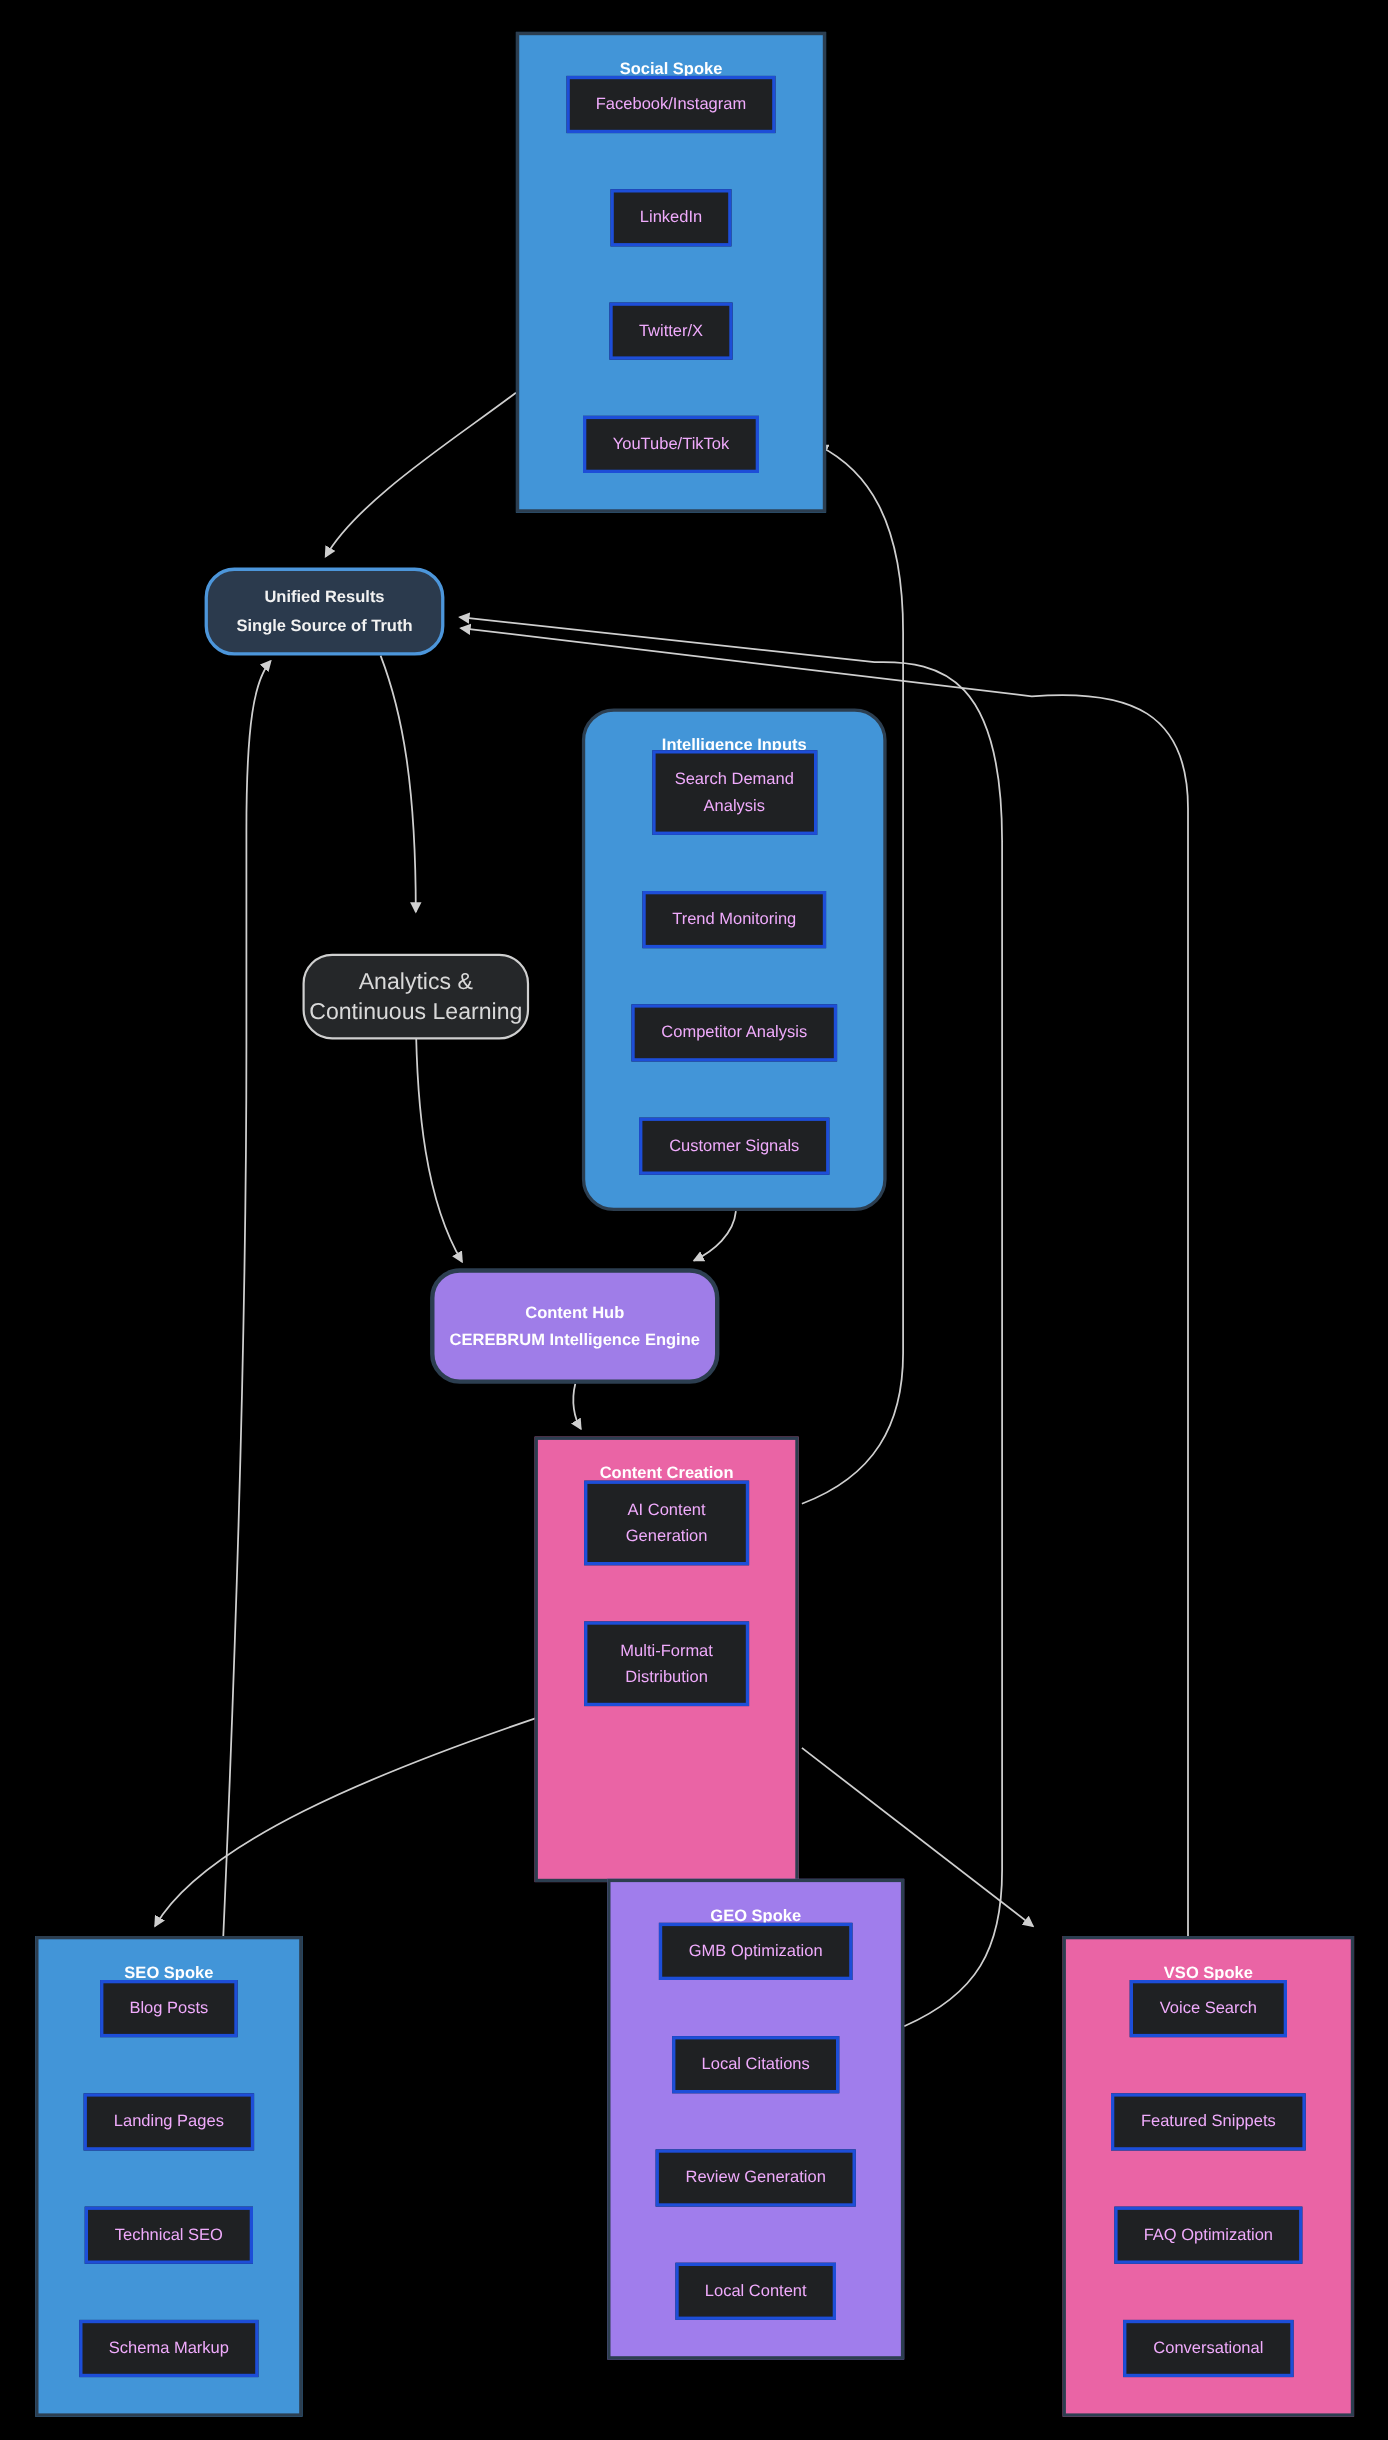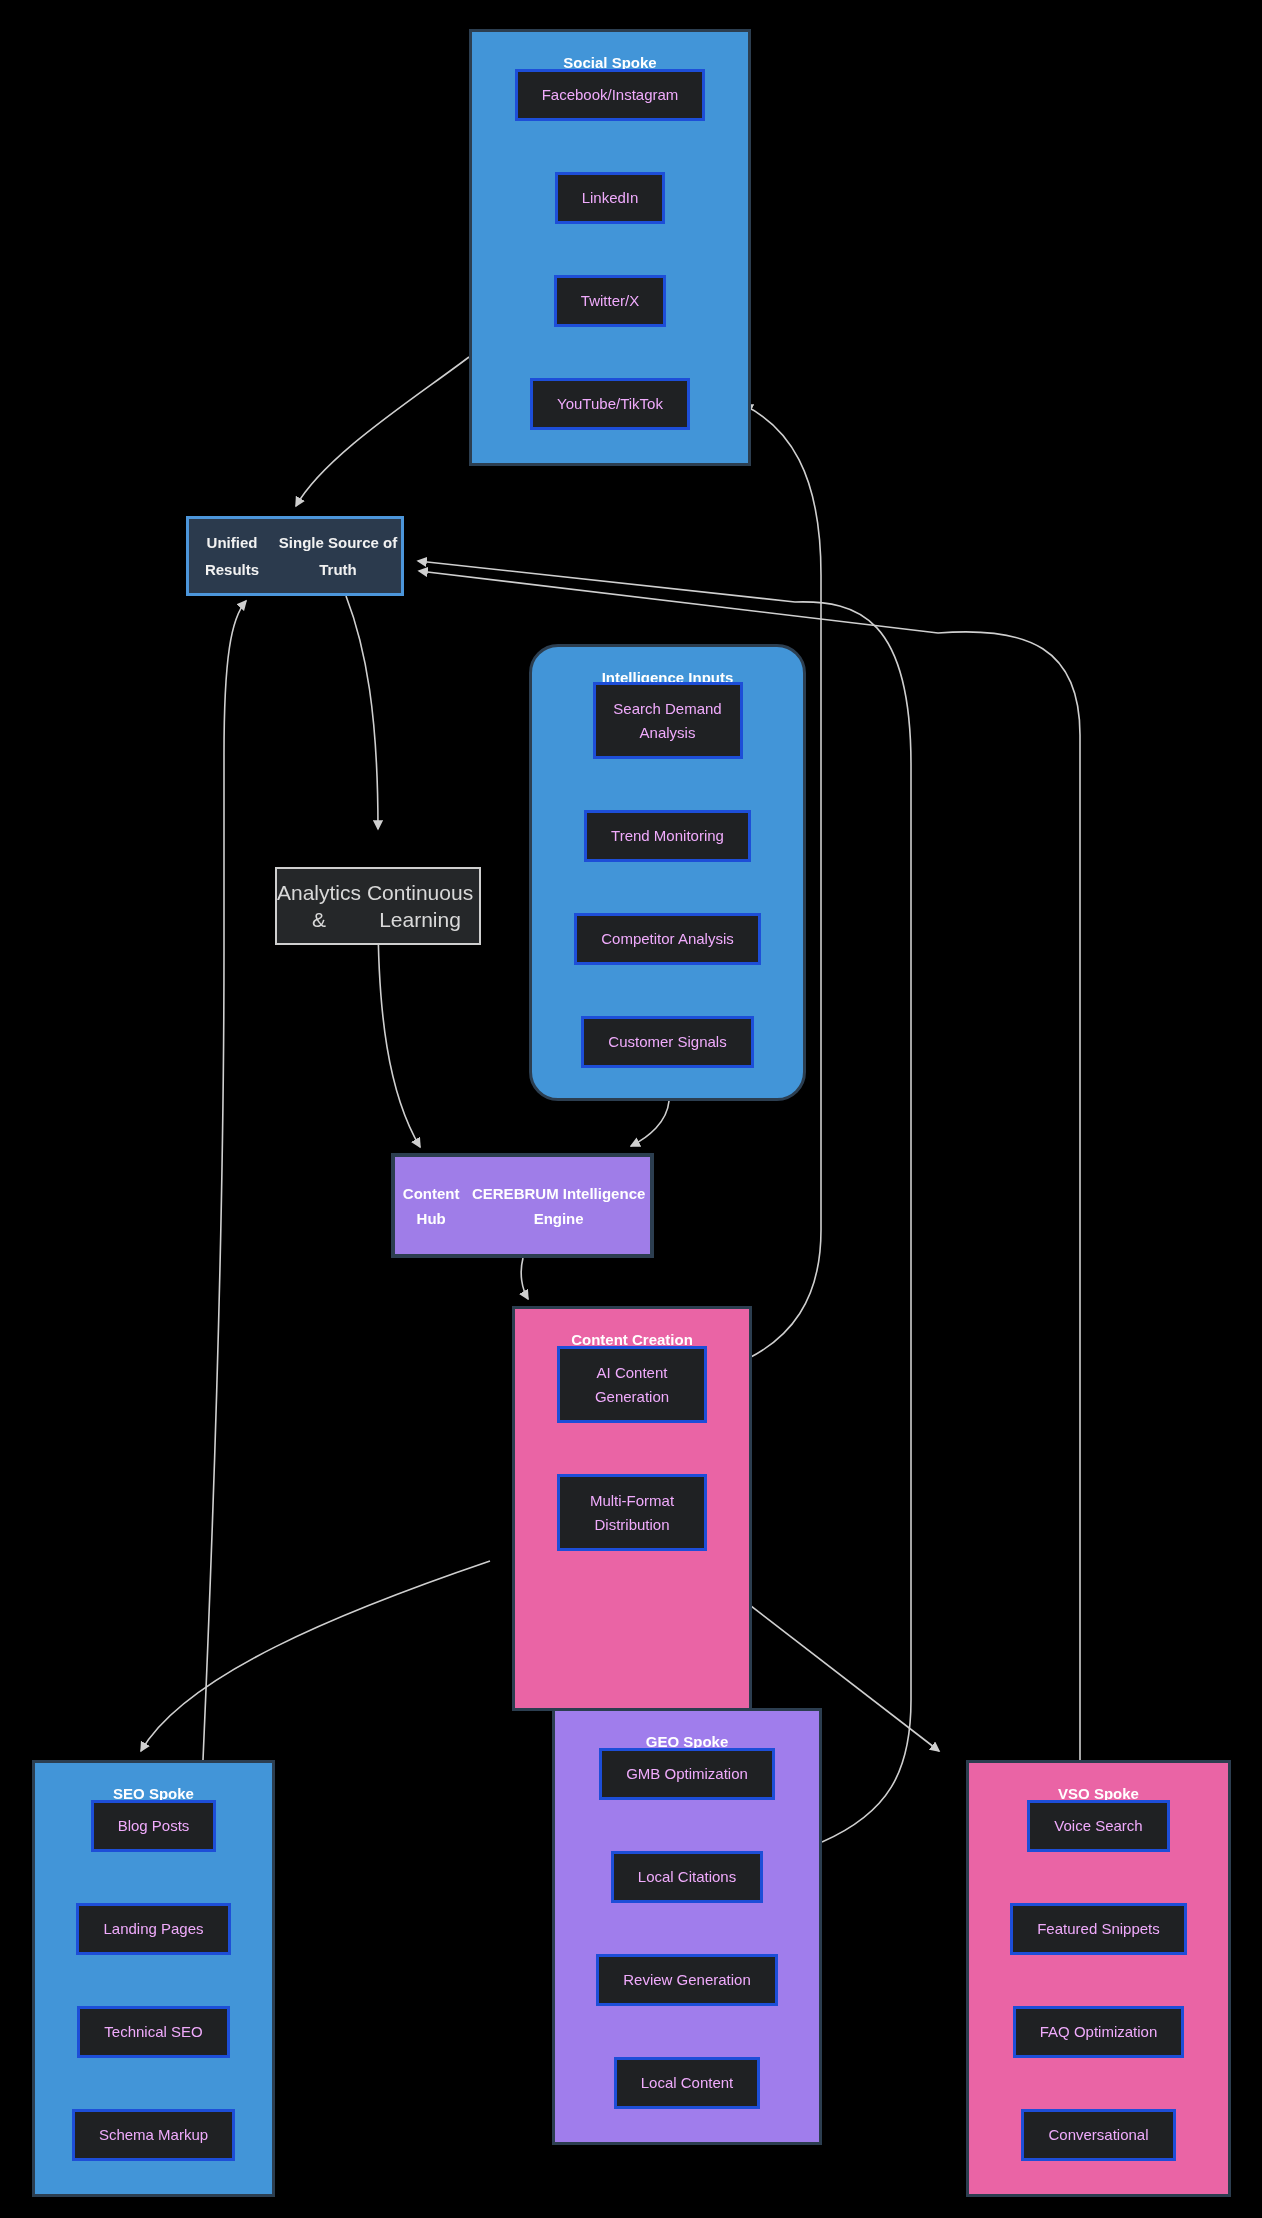--- a/index.html
+++ b/index.html
@@ -34,22 +34,23 @@
     background:#1F2123;border:3px solid #1d4ed8;
     color:#f0abfc;font-size:15px;line-height:24px;
     padding:0 24px;text-align:center;
     width:fit-content;
   }
   .inode.tall{width:150px;min-height:77px;padding:0 8px;}
 
   
   .bignode{
     position:absolute;z-index:2;box-sizing:border-box;
-    display:flex;flex-direction:row;align-items:center;justify-content:center;
+    display:flex;flex-direction:column;align-items:center;justify-content:center;
     text-align:center;
+    border-radius:27px;
   }
   #nd-unified{
     left:186px;top:516px;width:218px;height:80px;
     background:#2B3A4D;border:3px solid #4C96DB;
     color:#F2F2F2;font-size:15px;font-weight:700;line-height:27px;
   }
   #nd-analytics{
     left:275px;top:835px;width:206px;height:78px;
     background:#252729;border:2px solid #CFCFCF;
     color:#D9D9D9;font-size:21px;line-height:27px;margin-top:32px;
@@ -58,21 +59,21 @@
     left:391px;top:1153px;width:263px;height:105px;
     background:#9F7DE8;border:4px solid #2C3E50;
     color:#FFFFFF;font-size:15px;font-weight:700;line-height:25px;
   }
   #nd-hub .bn-wrap{max-width:230px;}
 
   
   #cl-social{left:469px;top:29px;width:282px;height:437px;}
   #cl-intel {left:529px;top:644px;width:277px;height:457px;border-radius:29px;}
   #cl-intel .items{top:35px;}
-  #cl-creation{left:512px;top:1306px;width:240px;height:405px;}
+  #cl-creation{left:486px;top:1306px;width:240px;height:405px;}
   #cl-seo{left:32px;top:1760px;width:243px;height:437px;}
   #cl-geo{left:552px;top:1708px;width:270px;height:437px;}
   #cl-vso{left:966px;top:1760px;width:265px;height:437px;}
 </style>
 </head>
 <body>
 
 <div id="canvas">
 
   <svg id="edges" width="1262" height="2218">

